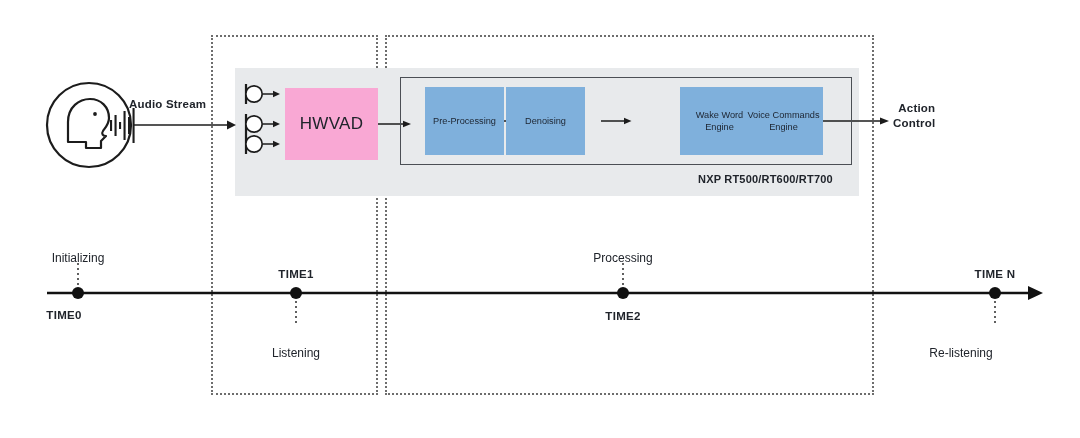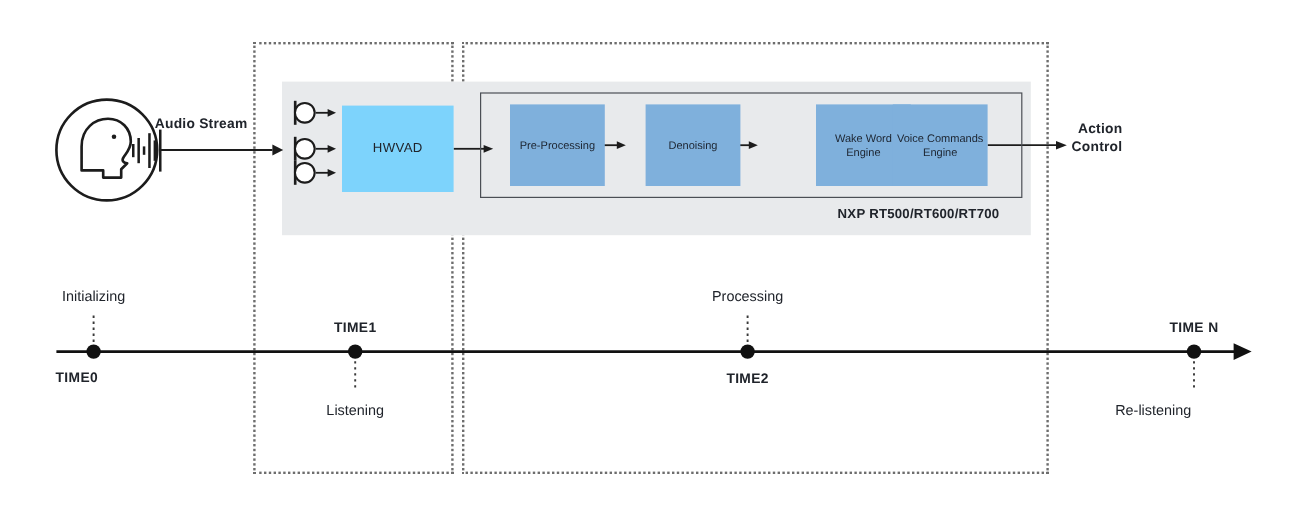--- a/index.html
+++ b/index.html
@@ -42,25 +42,25 @@
     position: absolute;
     left: 235px; top: 68px;
     width: 624px; height: 128px;
     background: #e8eaec;
   }
   
   #hwvad-box {
     position: absolute;
     left: 285px; top: 88px;
     width: 93px; height: 72px;
-    background: #7dd3fc;
+    background: #f9a8d4;
     display: flex;
     align-items: center;
     justify-content: center;
-    font-size: 11px;
+    font-size: 17px;
     letter-spacing: .3px;
     color: #20242b;
   }
   
   #soc-container {
     position: absolute;
     left: 400px; top: 77px;
     width: 452px; height: 88px;
     border: 1.6px solid #4b4f55;
     box-sizing: border-box;
@@ -77,21 +77,21 @@
     align-items: center;
     justify-content: center;
     text-align: center;
     font-size: 9.2px;
     line-height: 12px;
     color: #1c2430;
     padding: 0 2px;
     box-sizing: border-box;
   }
   #stage-box-0 { left: 425px; }
-  #stage-box-1 { left: 538px; }
+  #stage-box-1 { left: 506px; }
   #stage-box-2 { left: 632px; margin-left: 48px; }
   #stage-box-3 { left: 744px; }
 
   
   #nxp-label {
     position: absolute;
     left: 698px;
     top: 173px;
     font-size: 11px;
     font-weight: bold;
@@ -119,20 +119,21 @@
     line-height: 15px;
     letter-spacing: .2px;
   }
   
   .tl-above, .tl-below {
     position: absolute;
     font-size: 12px;
     color: #20242b;
     white-space: nowrap;
     transform: translateX(-50%);
+    margin-top: 11px;
   }
   .tl-tick-label {
     position: absolute;
     font-size: 11.5px;
     font-weight: bold;
     letter-spacing: .3px;
     color: #20242b;
     white-space: nowrap;
     transform: translateX(-50%);
   }

